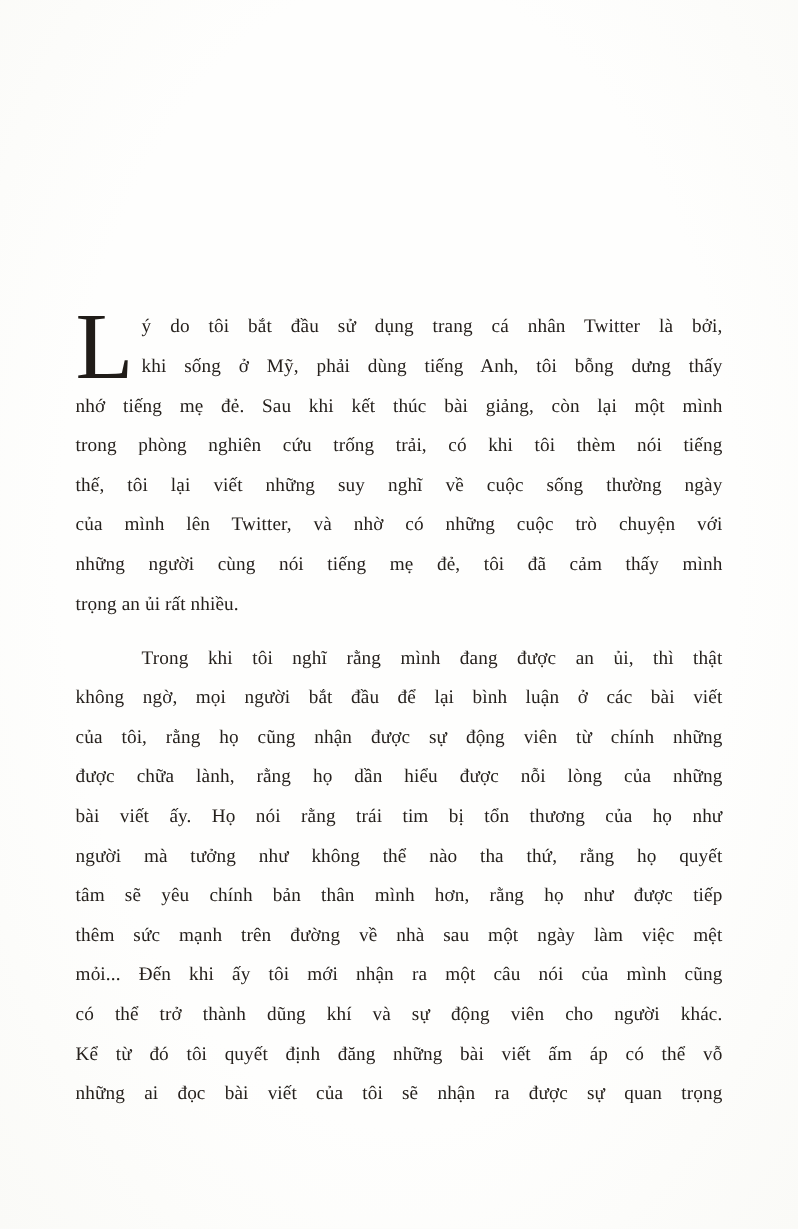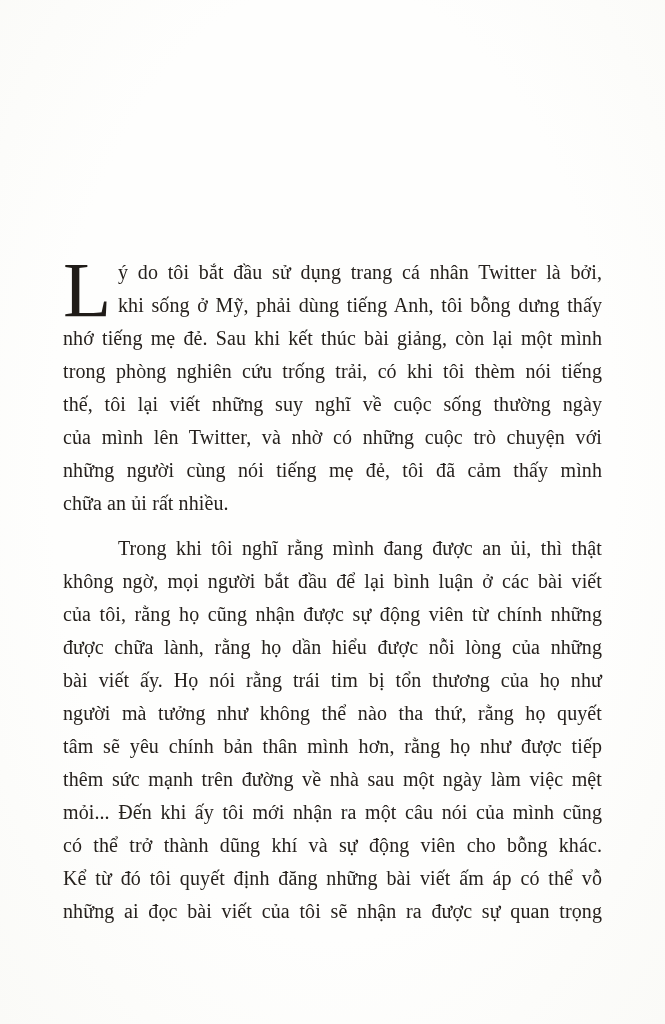--- a/index.html
+++ b/index.html
@@ -24,21 +24,21 @@
     left: 63px;
     width: 539px;
   }
   .para {
     position: relative;
   }
   .para + .para {
     margin-top: 12px;
   }
   .line {
-    font-size: 20px;
+    font-size: 16px;
     line-height: 33px;
     text-align: justify;
     text-align-last: justify;
     letter-spacing: 0.1px;
   }
   .line.last-left {
     text-align-last: left;
   }
   .line.inset {
     padding-left: 55px;
@@ -63,30 +63,30 @@
   <section class="text-block" id="text-block">
       <div class="para">
         <span class="drop-cap">L</span>
         <div class="line inset">ý do tôi bắt đầu sử dụng trang cá nhân Twitter là bởi,</div>
         <div class="line inset">khi sống ở Mỹ, phải dùng tiếng Anh, tôi bỗng dưng thấy</div>
         <div class="line">nhớ tiếng mẹ đẻ. Sau khi kết thúc bài giảng, còn lại một mình</div>
         <div class="line">trong phòng nghiên cứu trống trải, có khi tôi thèm nói tiếng</div>
         <div class="line">thế, tôi lại viết những suy nghĩ về cuộc sống thường ngày</div>
         <div class="line">của mình lên Twitter, và nhờ có những cuộc trò chuyện với</div>
         <div class="line">những người cùng nói tiếng mẹ đẻ, tôi đã cảm thấy mình</div>
-        <div class="line last-left">chữa an ủi rất nhiều.</div>
+        <div class="line last-left">trọng an ủi rất nhiều.</div>
       </div>
       <div class="para">
         <div class="line indent-first">Trong khi tôi nghĩ rằng mình đang được an ủi, thì thật</div>
         <div class="line">không ngờ, mọi người bắt đầu để lại bình luận ở các bài viết</div>
         <div class="line">của tôi, rằng họ cũng nhận được sự động viên từ chính những</div>
         <div class="line">được chữa lành, rằng họ dần hiểu được nỗi lòng của những</div>
         <div class="line">bài viết ấy. Họ nói rằng trái tim bị tổn thương của họ như</div>
         <div class="line">người mà tưởng như không thể nào tha thứ, rằng họ quyết</div>
         <div class="line">tâm sẽ yêu chính bản thân mình hơn, rằng họ như được tiếp</div>
         <div class="line">thêm sức mạnh trên đường về nhà sau một ngày làm việc mệt</div>
         <div class="line">mỏi... Đến khi ấy tôi mới nhận ra một câu nói của mình cũng</div>
-        <div class="line">có thể trở thành dũng khí và sự động viên cho bỗng khác.</div>
+        <div class="line">có thể trở thành dũng khí và sự động viên cho người khác.</div>
         <div class="line">Kể từ đó tôi quyết định đăng những bài viết ấm áp có thể vỗ</div>
         <div class="line">những ai đọc bài viết của tôi sẽ nhận ra được sự quan trọng</div>
       </div>
     </section>
 </main>
 
 </body></html>

